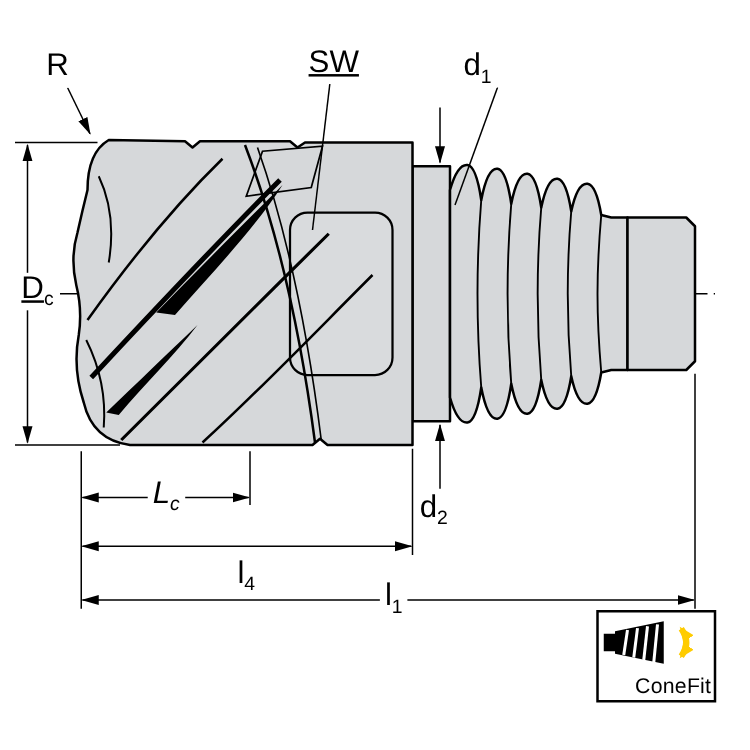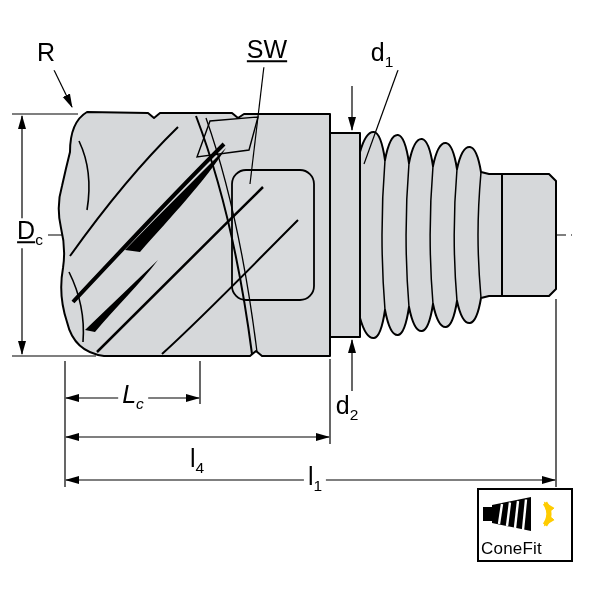--- a/index.html
+++ b/index.html
@@ -10,21 +10,21 @@
   .stage svg.main{position:absolute;left:0;top:0;}
   .lbl{
     position:absolute;transform:translate(-50%,-50%);
     font-size:25px;line-height:1;background:#ffffff;padding:0 4px;
     white-space:nowrap;z-index:3;
   }
   .lbl sub{font-size:0.62em;}
   .badge{
     position:absolute;left:477px;top:488px;width:96px;height:74px;
     border:2.5px solid #000;box-sizing:border-box;background:#fff;
-    display:flex;flex-direction:column;align-items:flex-start;justify-content:space-between;
+    display:flex;flex-direction:column;align-items:flex-end;justify-content:space-between;
     padding:4px 2px 3px;z-index:3;
   }
   .badge .badge-label{font-size:17px;line-height:1;letter-spacing:0.2px;}
 </style>
 </head>
 <body>
 
 <div class="stage">
 
   <svg class="main" width="600" height="600" viewBox="0 0 600 600">

